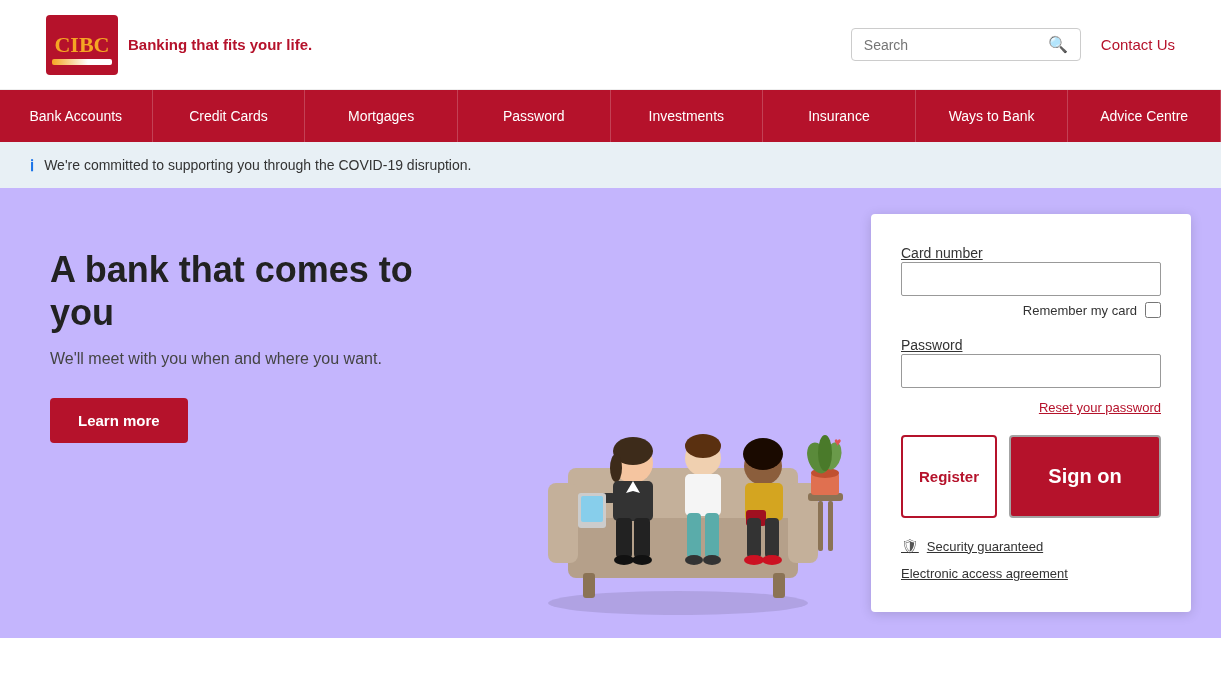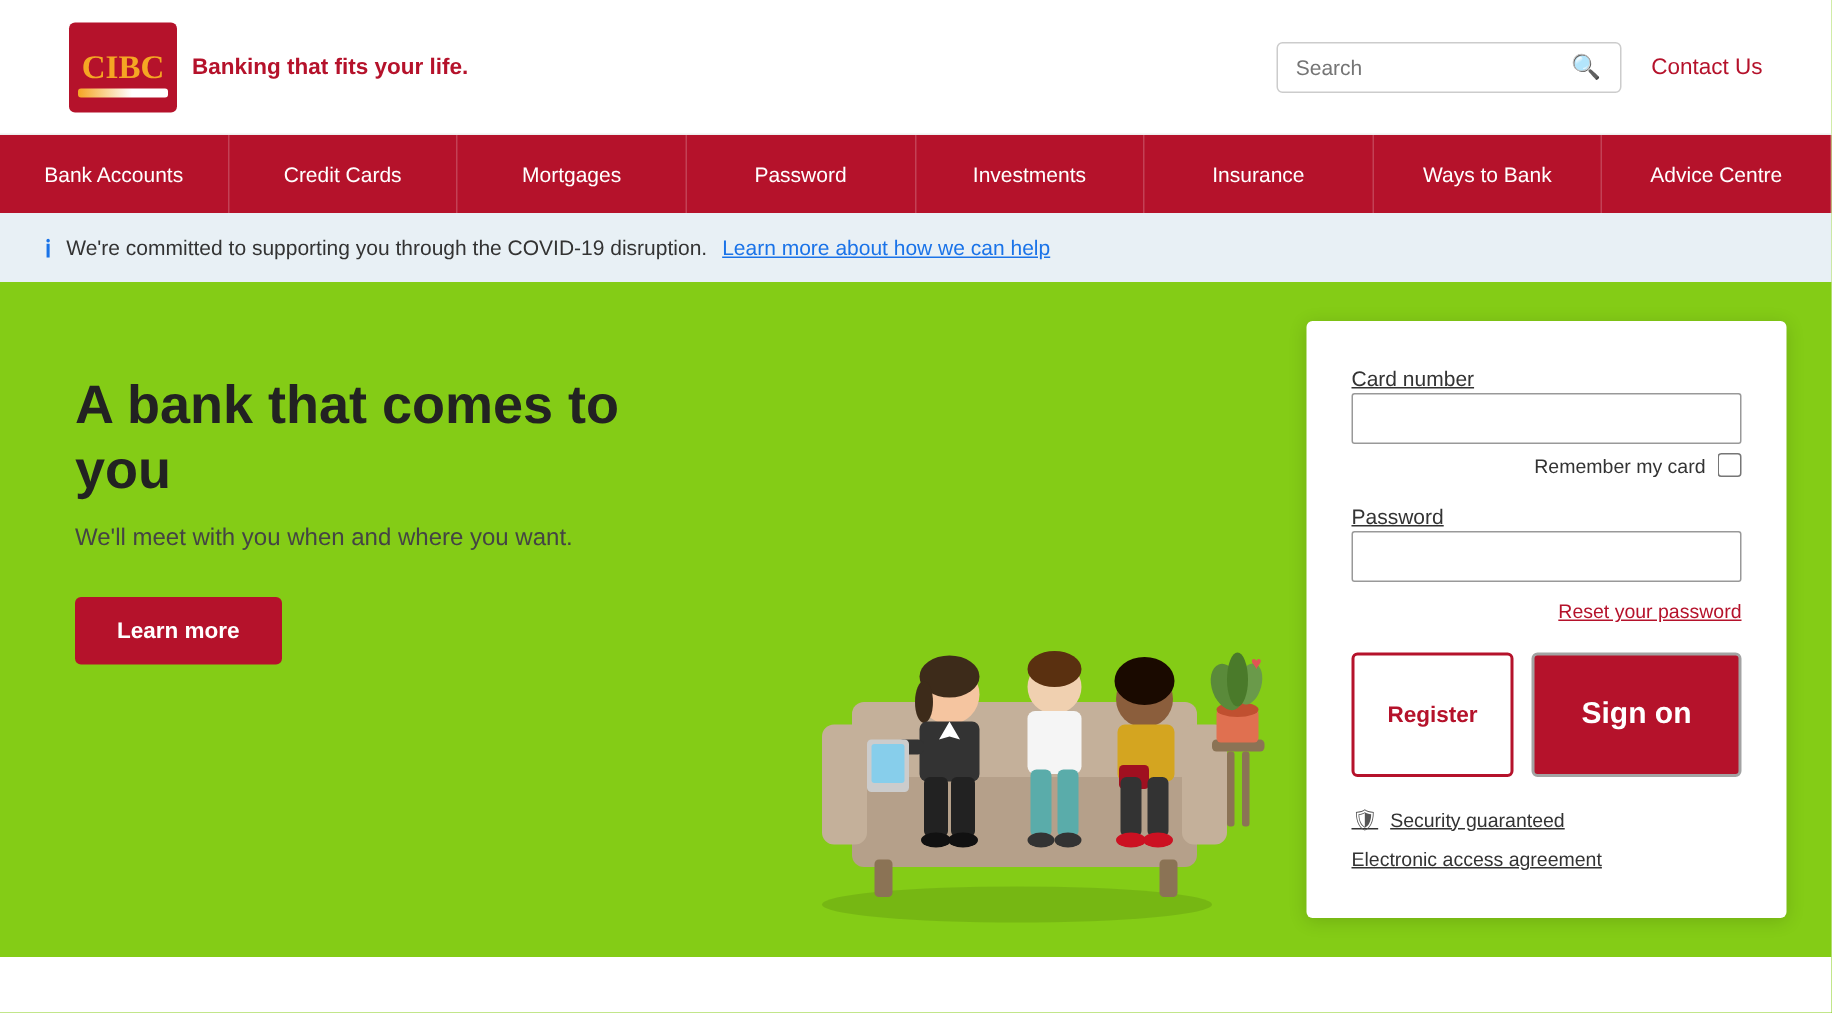--- a/index.html
+++ b/index.html
@@ -114,21 +114,21 @@
       font-weight: bold;
     }
     .alert-link {
       color: #1a73e8;
       text-decoration: underline;
       cursor: pointer;
     }
 
     
     .hero {
-      background: #84cc16;
+      background: #c4b5fd;
       display: flex;
       min-height: 450px;
       position: relative;
     }
     .hero-content {
       padding: 60px 50px;
       flex: 1;
     }
     .hero-title {
       font-size: 36px;
@@ -217,21 +217,20 @@
     .login-buttons {
       display: flex;
       gap: 12px;
       margin-bottom: 20px;
     }
     .register-btn {
       flex: 1;
       background: #fff;
       color: #b5122b;
       border: 2px solid #b5122b;
-      padding: 12px;
       font-size: 15px;
       font-weight: 600;
       border-radius: 4px;
       cursor: pointer;
     }
     .signin-btn {
       flex: 1;
       background: #b5122b;
       color: #fff;
       border: 2px solid #a3a3a3;
@@ -295,21 +294,20 @@
   <div class="nav-item">Password</div>
   <div class="nav-item">Investments</div>
   <div class="nav-item">Insurance</div>
   <div class="nav-item">Ways to Bank</div>
   <div class="nav-item">Advice Centre</div>
 </nav>
 
 <div class="alert-bar">
   <span class="alert-icon">ℹ</span>
   <span>We're committed to supporting you through the COVID-19 disruption.</span>
-  <a class="alert-link">Learn more about how we can help</a>
 </div>
 
 <section class="hero">
   <div class="hero-content">
     <h1 class="hero-title">A bank that comes to you</h1>
     <p class="hero-subtitle">We'll meet with you when and where you want.</p>
     <button class="learn-more-btn">Learn more</button>
   </div>
 
   <div class="hero-illustration">

